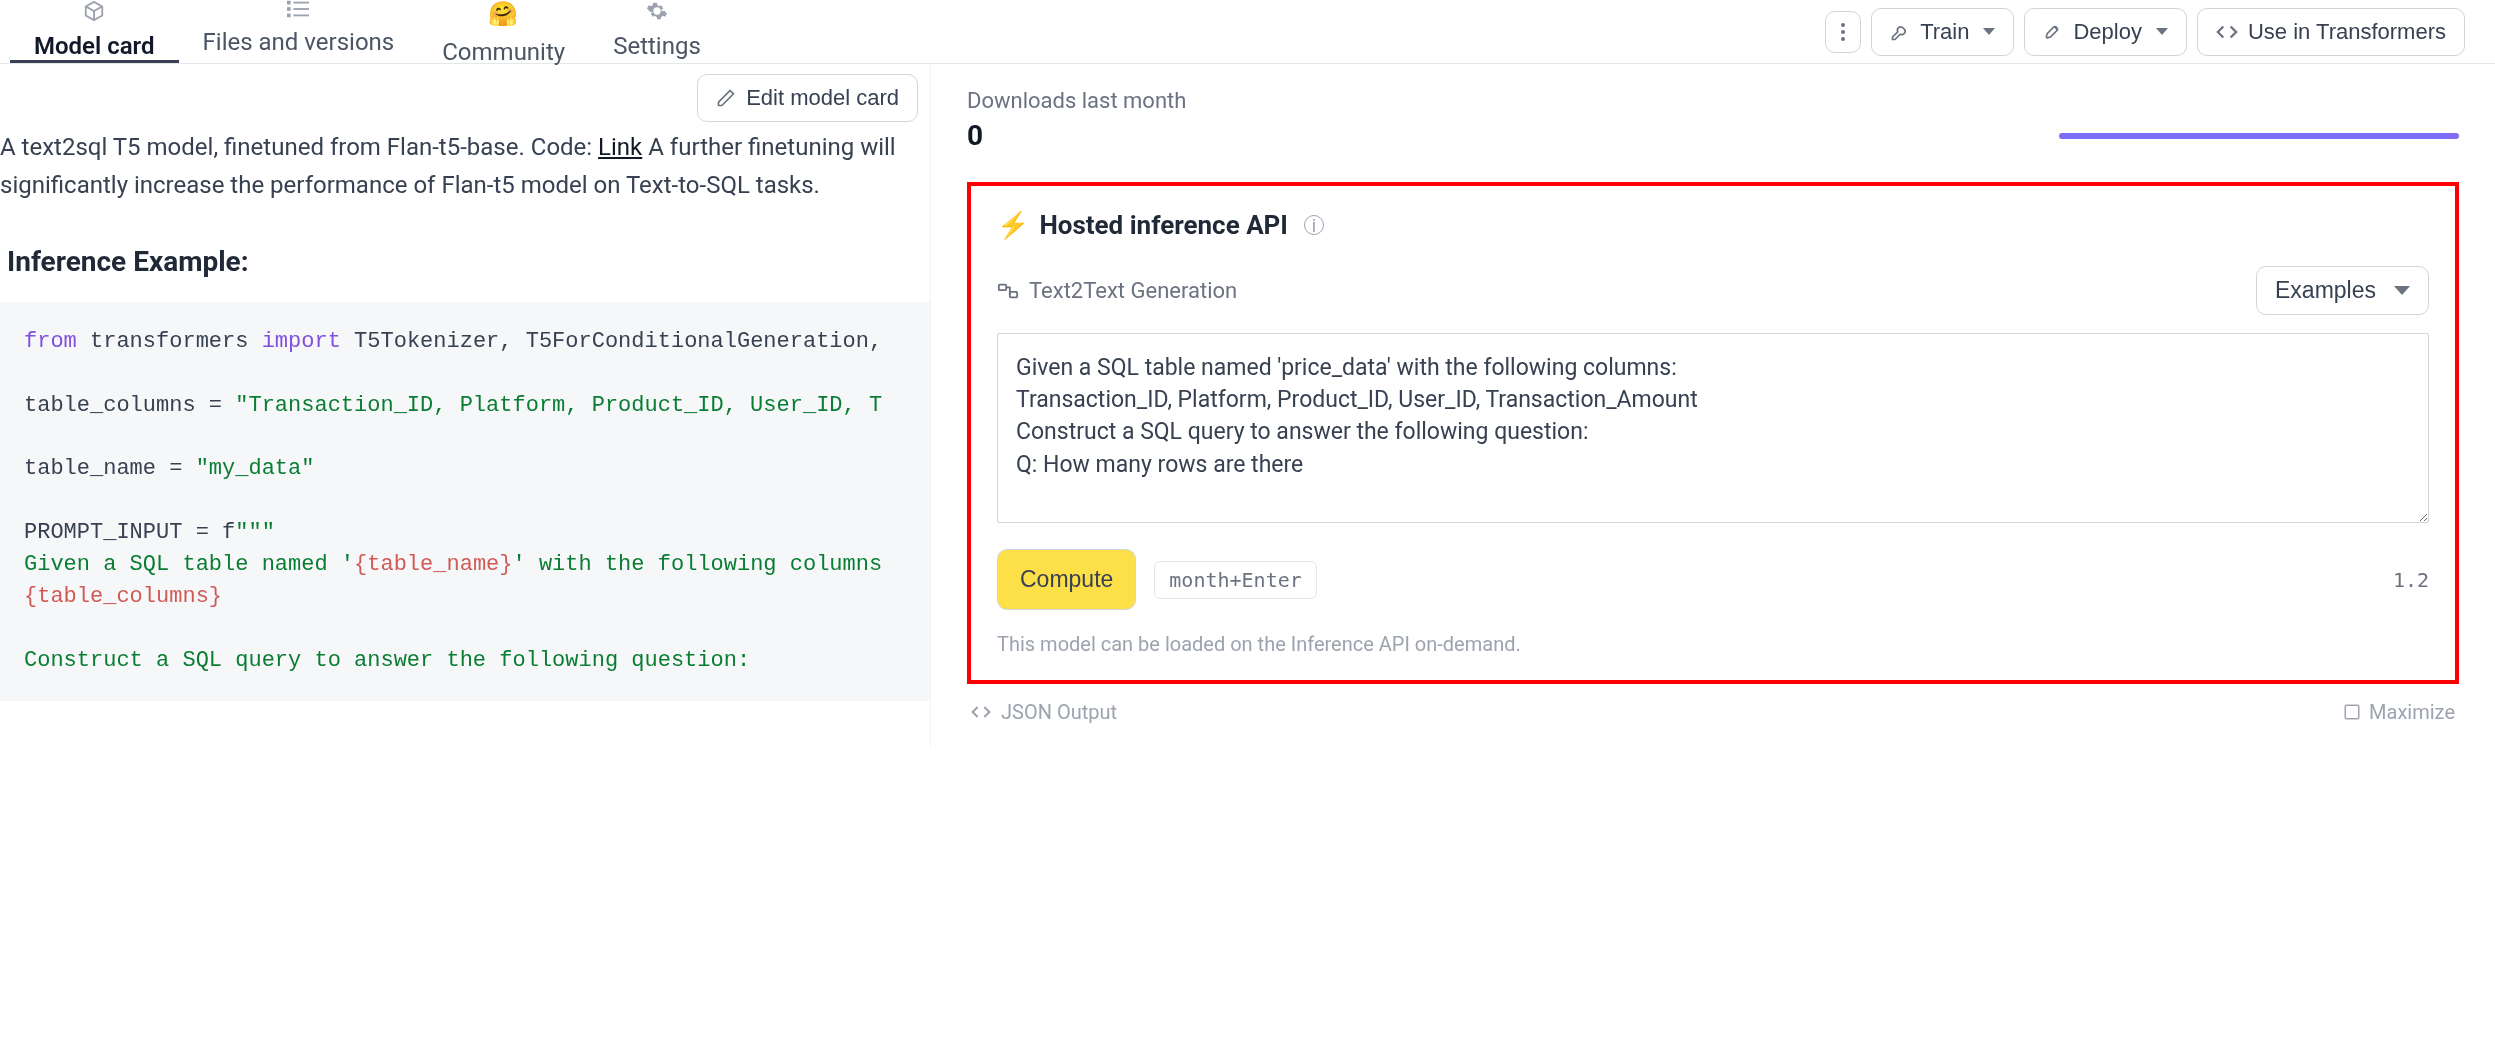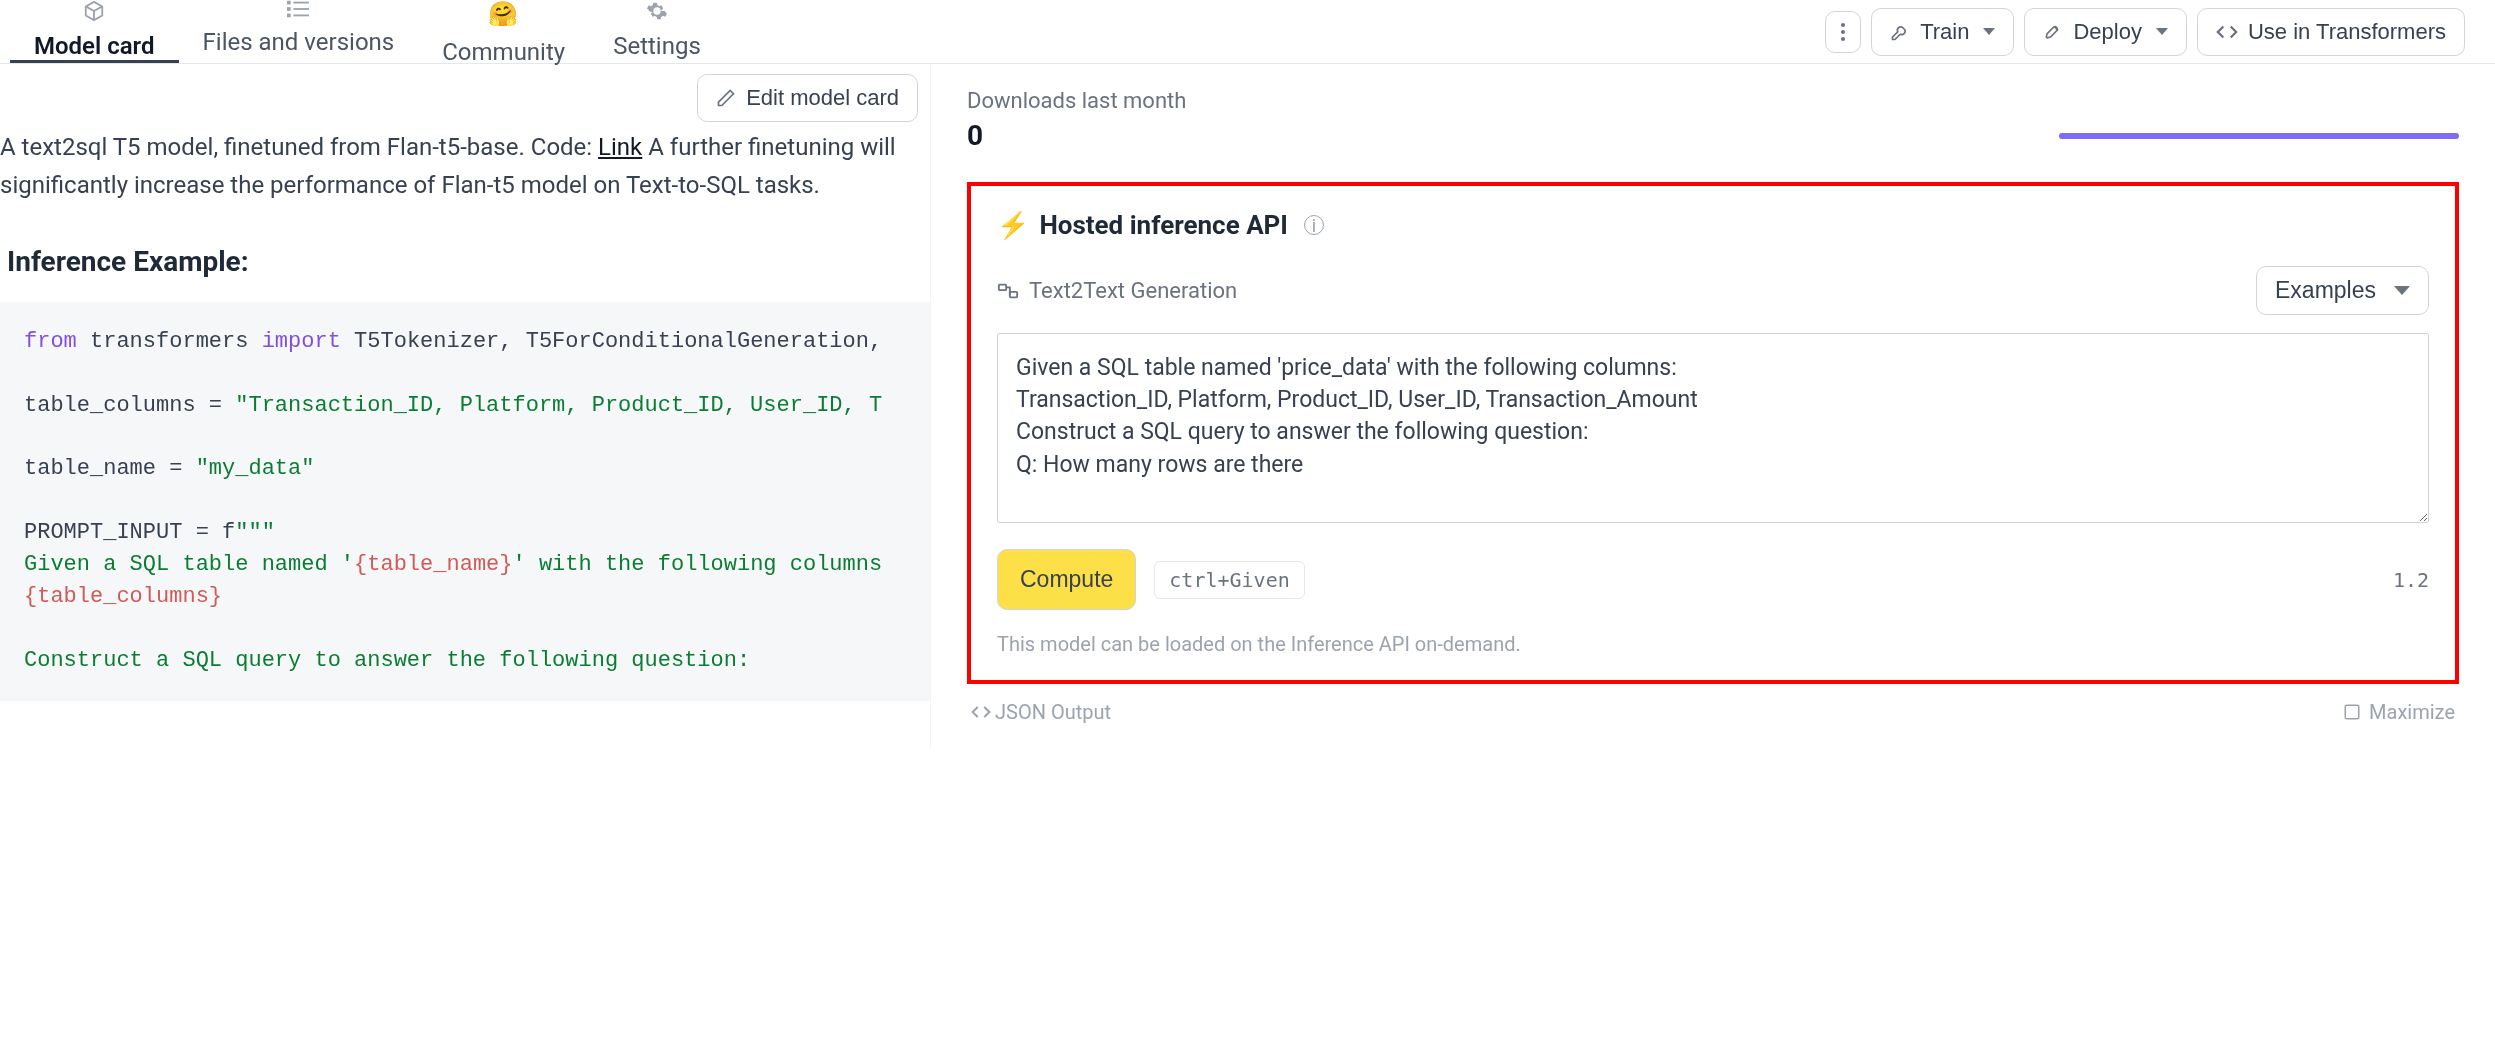--- a/index.html
+++ b/index.html
@@ -56,21 +56,21 @@
 
 .prompt-area { width: 100%; min-height: 190px; border: 1px solid #d1d5db; border-radius: 2px; padding: 18px; font-size: 23px; line-height: 1.4; color: #374151; resize: both; font-family: inherit; }
 
 .compute-row { display: flex; align-items: center; gap: 18px; margin-top: 22px; }
 .compute-btn { border: 1px solid #d1d5db; border-radius: 10px; background: #fde047; padding: 16px 22px; font-size: 23px; color: #374151; cursor: pointer; }
 .hint { border: 1px solid #e5e7eb; border-radius: 6px; padding: 6px 14px; font-family: monospace; font-size: 20px; color: #6b7280; }
 .timing { margin-left: auto; font-family: monospace; color: #6b7280; font-size: 20px; }
 .load-msg { color: #9ca3af; font-size: 20px; margin-top: 22px; }
 
 .footer-row { display: flex; align-items: center; justify-content: space-between; color: #9ca3af; font-size: 20px; margin-top: 16px; padding: 0 4px; }
-.footer-left { display: flex; align-items: center; gap: 4px; }
+.footer-left { display: flex; align-items: center; gap: 10px; }
 .footer-right { display: flex; align-items: center; gap: 8px; cursor: pointer; }
 
 svg { display: block; }
 </style>
 </head>
 <body>
 
 <div class="container">
 
   <div class="tabs">
@@ -217,21 +217,21 @@
           </button>
         </div>
 
         <textarea class="prompt-area" style="">Given a SQL table named 'price_data' with the following columns:
 Transaction_ID, Platform, Product_ID, User_ID, Transaction_Amount
 Construct a SQL query to answer the following question:
 Q: How many rows are there</textarea>
 
         <div class="compute-row">
           <button class="compute-btn">Compute</button>
-          <span class="hint">ctrl+Given</span>
+          <span class="hint">month+Enter</span>
           <span class="timing">1.2</span>
         </div>
 
         <div class="load-msg">This model can be loaded on the Inference API on-demand.</div>
       </div>
 
       <div class="footer-row">
         <div class="footer-left">
           <span>
             <svg width="20" height="14" viewBox="0 0 24 16" fill="none" stroke="#9ca3af" stroke-width="2.5">

